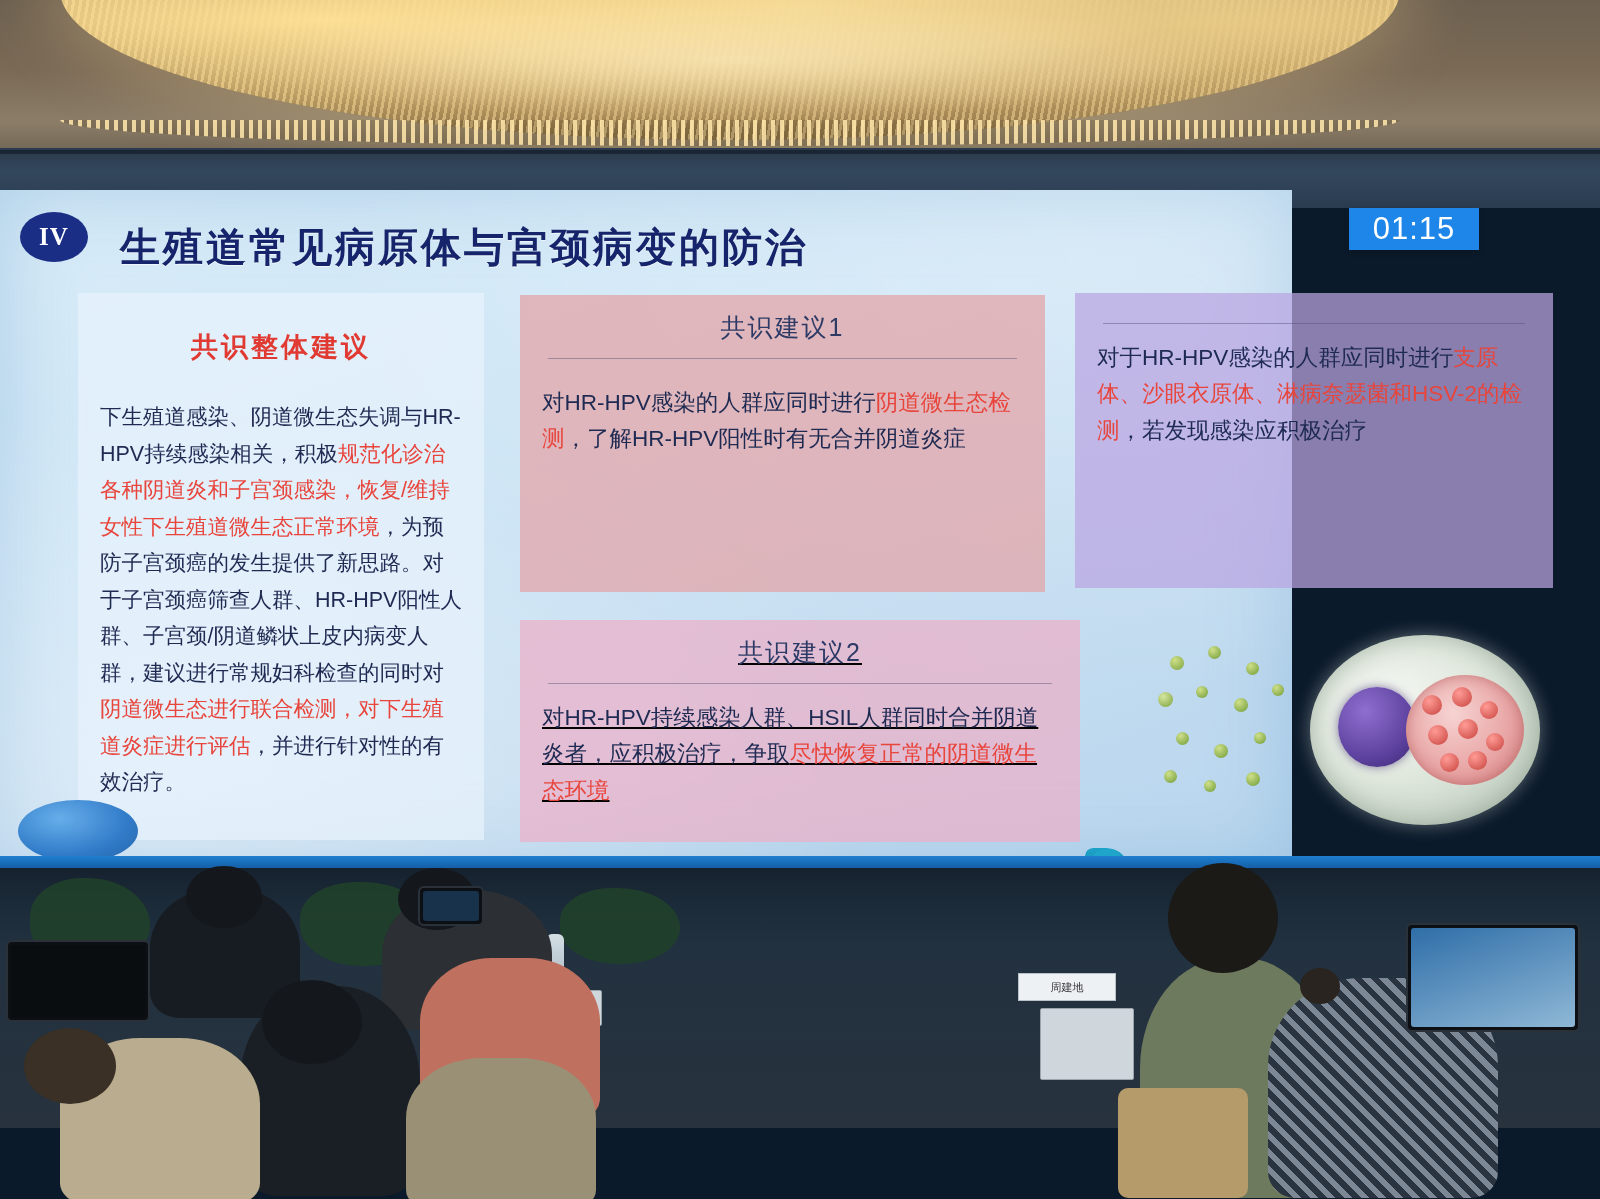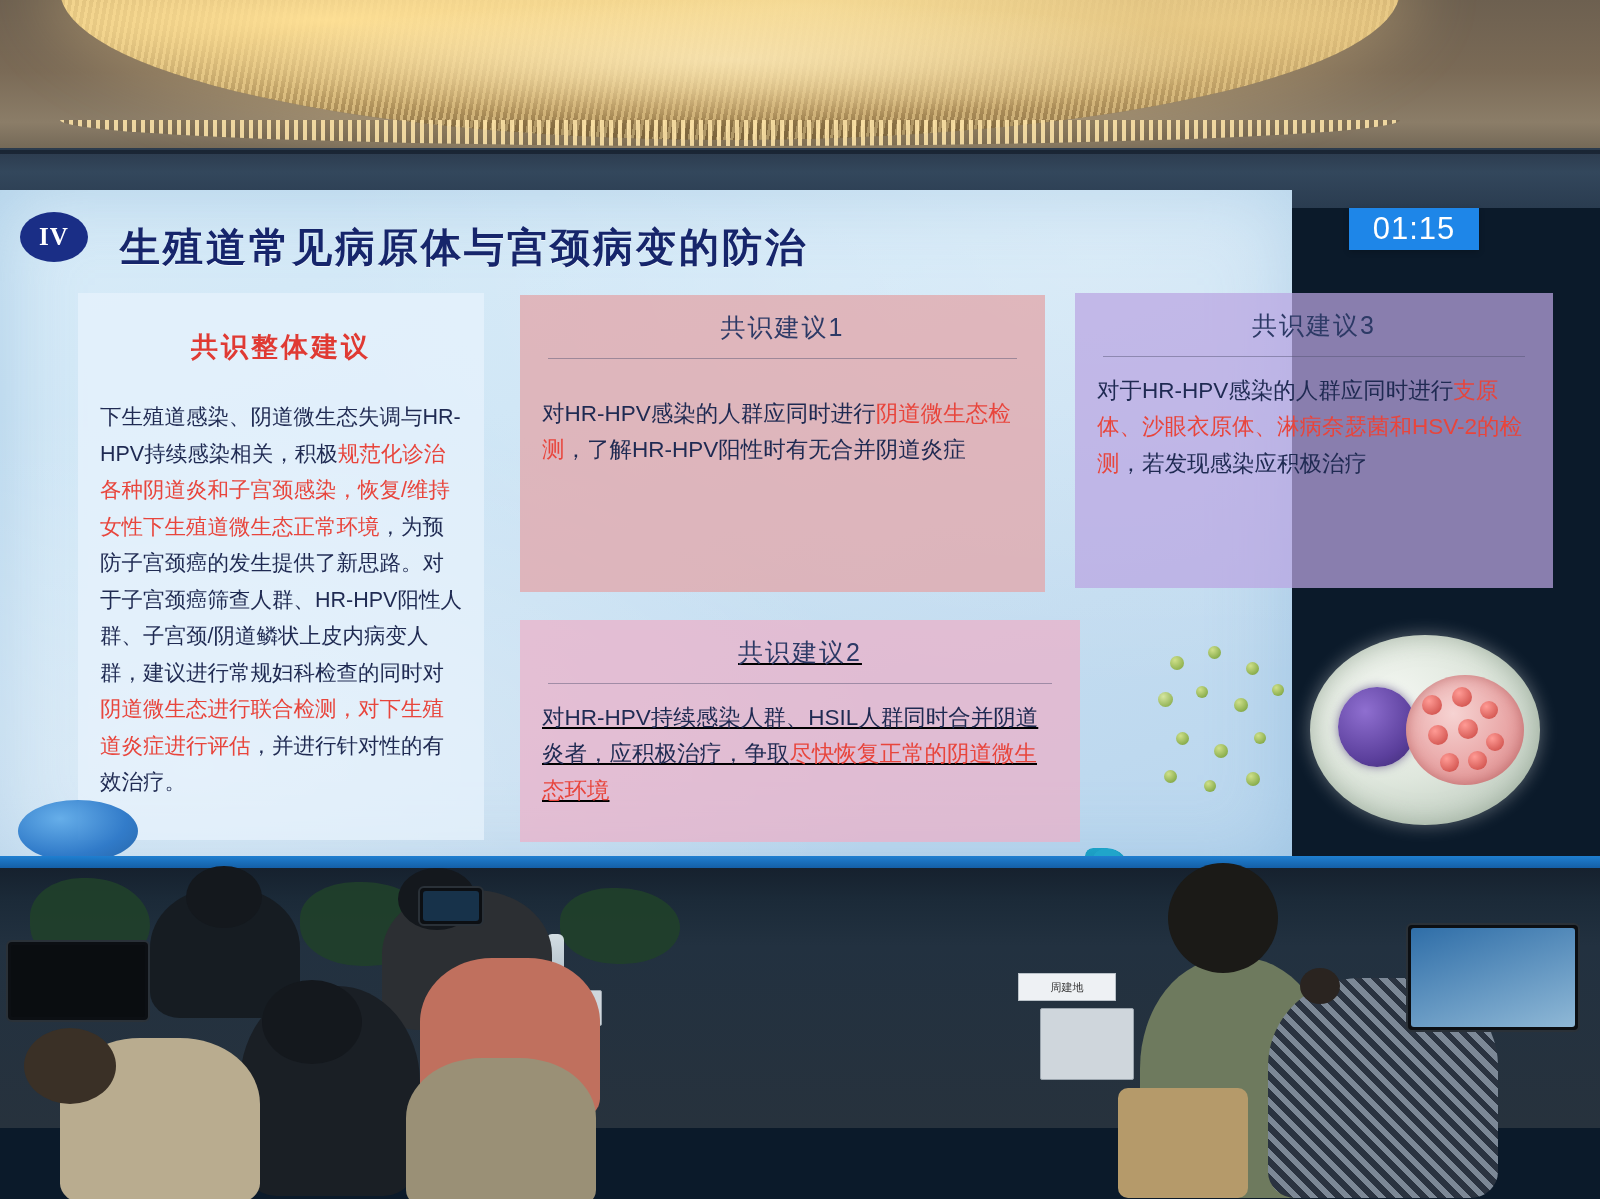--- a/index.html
+++ b/index.html
@@ -54,21 +54,21 @@
   .card-title{text-align:center;font-size:25px;color:#2d3a66;letter-spacing:2px;}
   .divider{height:1px;background:rgba(80,80,110,.45);margin:14px 6px 16px 6px;}
   .card-body{font-size:22.5px;line-height:1.62;color:#1f2a52;}
   .hl{color:#e8453c;}
 
   #card-overall{left:78px;top:293px;width:406px;height:547px;background:rgba(232,243,252,.72);}
   #card-overall .card-title{color:#e03a33;font-weight:bold;font-size:27px;letter-spacing:3px;margin-top:20px;}
   #card-overall .card-body{margin-top:34px;font-size:21.5px;line-height:1.70;}
 
   #card-r1{left:520px;top:295px;width:525px;height:297px;background:rgba(226,168,172,.78);}
-  #card-r1 .card-body{margin-top:37px;}
+  #card-r1 .card-body{margin-top:26px;}
   #card-r2{left:520px;top:620px;width:560px;height:222px;background:rgba(235,176,200,.72);}
   #card-r3{left:1075px;top:293px;width:478px;height:295px;background:rgba(186,165,226,.72);}
 
   
   .cellwrap{position:absolute;left:1150px;top:625px;width:400px;height:215px;}
   .cell{position:absolute;right:10px;top:10px;width:230px;height:190px;border-radius:50%;
     background:radial-gradient(ellipse at 35% 35%, #f4f7f2 0%, #dfe7dd 45%, #c6d2c6 75%, #aebcae 100%);
     box-shadow:inset 0 0 26px rgba(120,140,120,.55), 0 0 18px rgba(255,255,255,.35);}
   .nucleus{position:absolute;left:28px;top:52px;width:78px;height:80px;border-radius:50%;
     background:radial-gradient(circle at 35% 30%, #8f6fd0, #5b3f9c 65%, #3b2870 100%);
@@ -148,21 +148,20 @@
 
       <div class="card" id="card-r2" style="top:430px;text-decoration:underline;">
         <div class="card-title">共识建议2</div>
         <div class="divider"></div>
         <div class="card-body">
           <span>对HR-HPV持续感染人群、HSIL人群同时合并阴道炎者，应积极治疗，争取</span><span class="hl">尽快恢复正常的阴道微生态环境</span>
         </div>
       </div>
 
       <div class="card" id="card-r3" style="top:103px;">
-        <div class="card-title">共识建议3</div>
         <div class="divider"></div>
         <div class="card-body">
           <span>对于HR-HPV感染的人群应同时进行</span><span class="hl">支原体、沙眼衣原体、淋病奈瑟菌和HSV-2的检测</span><span>，若发现感染应积极治疗</span>
         </div>
       </div>
 
       <div class="cellwrap" style="top:435px;">
         <div class="scatter">
           <div class="dot" style="left:20px;top:16px;width:14px;height:14px;background:radial-gradient(circle at 35% 30%,#cfe08a,#7ba23c);"></div>
           <div class="dot" style="left:58px;top:6px;width:13px;height:13px;background:radial-gradient(circle at 35% 30%,#cfe08a,#6f9a35);"></div>

